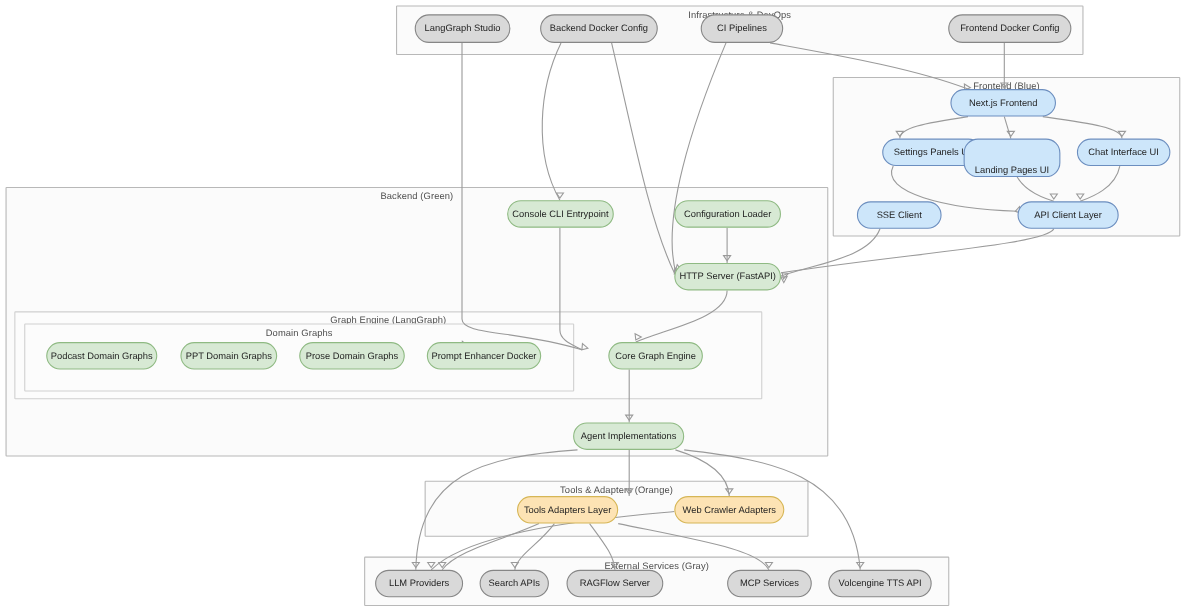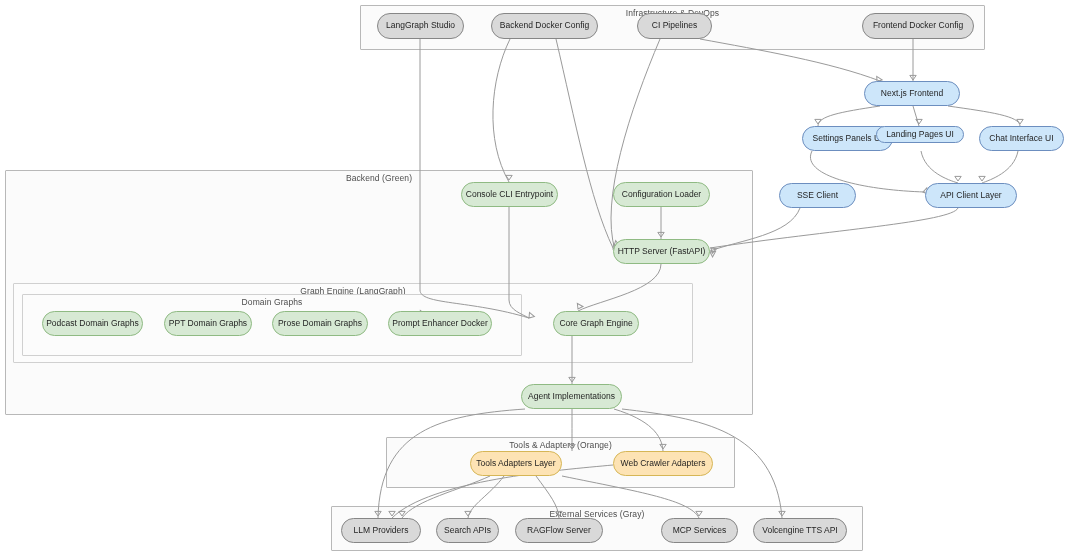--- a/index.html
+++ b/index.html
@@ -74,20 +74,23 @@
   }
   #edges path { fill: none; stroke: #9a9a9a; stroke-width: 1; }
 </style>
 </head>
 <body>
 
 <div id="canvas">
 
   <div class="group" id="g-infrastructure" style="left: 360px; top: 5px; width: 625px; height: 45px;">
     <div class="group-label">Infrastructure &amp; DevOps</div>
+  </div>
+  <div class="group" id="g-frontend" style="left: 757px; top: 70px; width: 316px; height: 145px;">
+    <div class="group-label">Frontend (Blue)</div>
   </div>
   <div class="group" id="g-backend" style="left: 5px; top: 170px; width: 748px; height: 245px;">
     <div class="group-label">Backend (Green)</div>
   </div>
   <div class="group nested" id="g-graph-engine" style="left: 13px; top: 283px; width: 680px; height: 80px;">
     <div class="group-label">Graph Engine (LangGraph)</div>
   </div>
   <div class="group nested" id="g-domain-graphs" style="left: 22px; top: 294px; width: 500px; height: 62px;">
     <div class="group-label">Domain Graphs</div>
   </div>
@@ -167,21 +170,21 @@
       </div>
       <div class="node gray" style="left: 862px; top: 13px; width: 112px; height: 26px;">
         <span>Frontend Docker Config</span>
       </div>
       <div class="node blue" style="left: 864px; top: 81px; width: 96px; height: 25px;">
         <span>Next.js Frontend</span>
       </div>
       <div class="node blue" style="left: 772px; top: 126px; width: 91px; height: 25px; margin-left: 30px;">
         <span>Settings Panels UI</span>
       </div>
-      <div class="node blue" style="left: 876px; top: 126px; width: 88px; height: 17px;">
+      <div class="node blue" style="left: 876px; top: 126px; width: 88px; height: 35px; align-items: flex-end;">
         <span>Landing Pages UI</span>
       </div>
       <div class="node blue" style="left: 979px; top: 126px; width: 85px; height: 25px;">
         <span>Chat Interface UI</span>
       </div>
       <div class="node blue" style="left: 779px; top: 183px; width: 77px; height: 25px;">
         <span>SSE Client</span>
       </div>
       <div class="node blue" style="left: 925px; top: 183px; width: 92px; height: 25px;">
         <span>API Client Layer</span>

